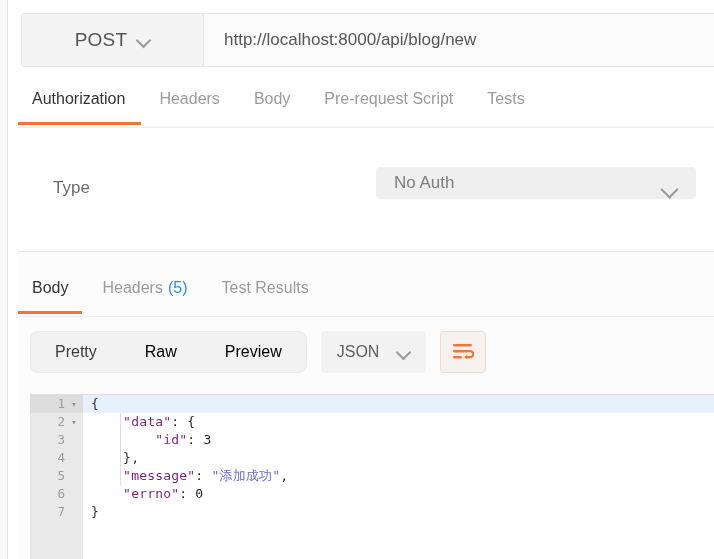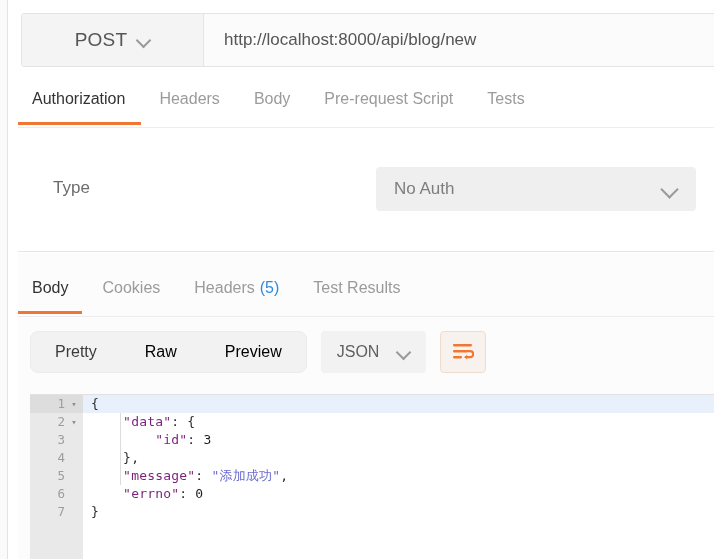--- a/index.html
+++ b/index.html
@@ -144,21 +144,21 @@
     position: absolute;
     left: 35px; top: 49px;
     font-size: 17px;
     color: #6d6d6d;
     text-align: center;
   }
   .auth-select {
     position: absolute;
     left: 358px; top: 38px;
     width: 320px;
-    height: 44px;
+    height: 32px;
     background: #efefef;
     border-radius: 4px;
     display: flex;
     align-items: center;
     cursor: pointer;
     box-sizing: border-box;
   }
   .auth-select .val {
     padding-left: 18px;
     font-size: 17px;
@@ -372,23 +372,20 @@
       </div>
     </div>
 
     <div class="resp">
 
       <div class="resp-tabs">
         <div class="tab active">
           <span>Body</span>
         </div>
         <div class="tab">
-          <span>Cookies</span>
-        </div>
-        <div class="tab">
           <span>Headers</span><span class="badge-count">(5)</span>
         </div>
         <div class="tab">
           <span>Test Results</span>
         </div>
       </div>
 
       <div class="viewer-bar">
         <div class="seg">
           <div class="seg-item active">Pretty</div>

